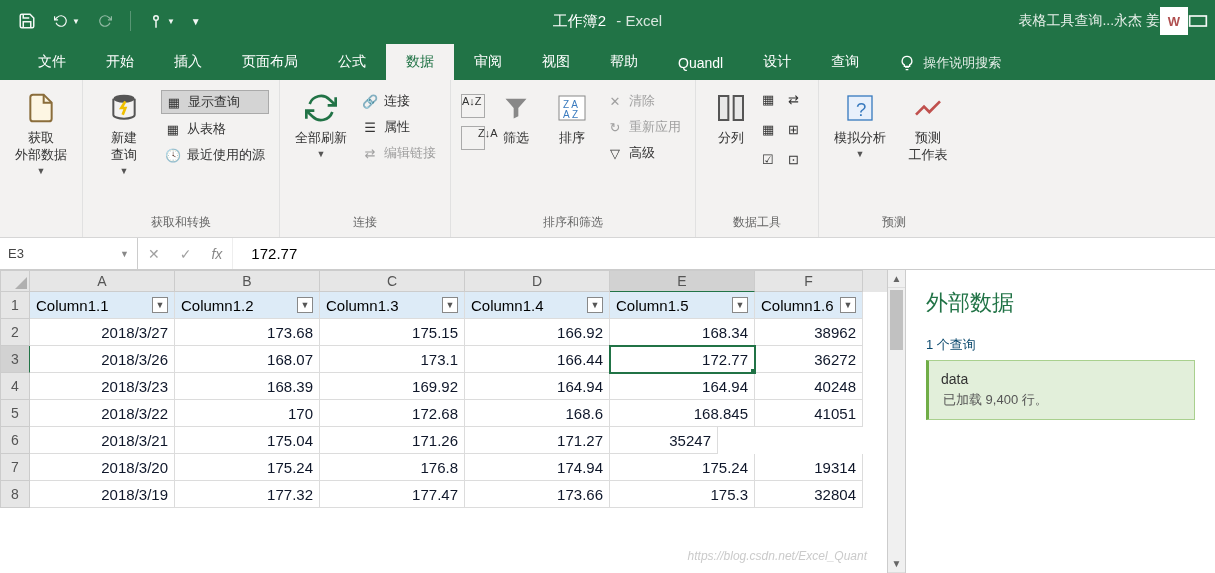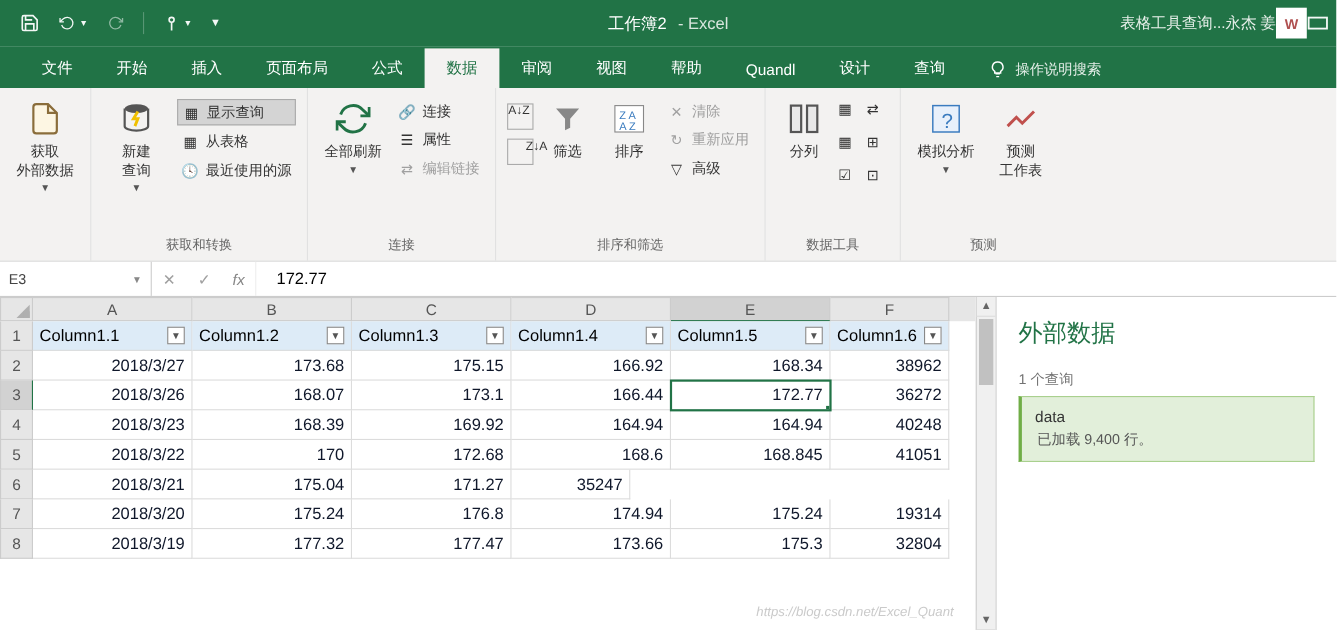--- a/index.html
+++ b/index.html
@@ -59,21 +59,21 @@
 .selected-cell { outline: 2px solid #217346; outline-offset: -1px; position:relative; background:#fff; z-index:2;}
 .selected-cell::after{content:"";position:absolute;right:-3px;bottom:-3px;width:6px;height:6px;background:#217346;}
 
 .scroll-v { width: 18px; background: #f0f0f0; border-left: 1px solid #ccc; display:flex; flex-direction:column; }
 .scroll-btn { height: 18px; display:flex; align-items:center; justify-content:center; font-size:10px; color:#666; background:#f0f0f0; border-bottom:1px solid #ddd; cursor:pointer;}
 .scroll-thumb { background: #c1c1c1; margin: 2px; height: 60px; }
 .scroll-track{ flex:1; position:relative;}
 
 .side-panel { width: 310px; border-left: 1px solid #ccc; padding: 18px 20px; background: #fff; }
 .sp-title { font-size: 22px; color: #217346; margin-bottom: 18px; font-weight: normal; }
-.sp-sub { font-size: 13px; color: #737373; margin-bottom: 6px; }
+.sp-sub { font-size: 13px; color: #0c4a6e; margin-bottom: 6px; }
 .query-card { background: #e2efda; border: 1px solid #a9d08e; border-left: 3px solid #70ad47; padding: 10px 12px; }
 .qc-name { font-size: 14px; color: #333; margin-bottom: 4px; }
 .qc-status { font-size: 13px; color: #555; padding-left: 2px;}
 .watermark { position: absolute; right: 20px; bottom: 10px; color: rgba(150,150,150,0.5); font-size: 12px; font-style: italic;}
 
 .colw-A{width:145px;} .colw-B{width:145px;} .colw-C{width:145px;} .colw-D{width:145px;} .colw-E{width:145px;} .colw-F{width:108px;}
 </style>
 </head>
 <body>
 
@@ -409,20 +409,21 @@
           <div class="cell datacell colw-B">170</div>
           <div class="cell datacell colw-C">172.68</div>
           <div class="cell datacell colw-D">168.6</div>
           <div class="cell datacell colw-E">168.845</div>
           <div class="cell datacell colw-F">41051</div>
         </div>
         <div class="grow">
           <div class="rowh">6</div>
           <div class="cell datacell colw-A">2018/3/21</div>
           <div class="cell datacell colw-B">175.04</div>
+          <div class="cell datacell colw-D">171.26</div>
           <div class="cell datacell colw-E">171.27</div>
           <div class="cell datacell colw-F">35247</div>
         </div>
         <div class="grow">
           <div class="rowh">7</div>
           <div class="cell datacell colw-A">2018/3/20</div>
           <div class="cell datacell colw-B">175.24</div>
           <div class="cell datacell colw-C">176.8</div>
           <div class="cell datacell colw-D">174.94</div>
           <div class="cell datacell colw-E">175.24</div>

